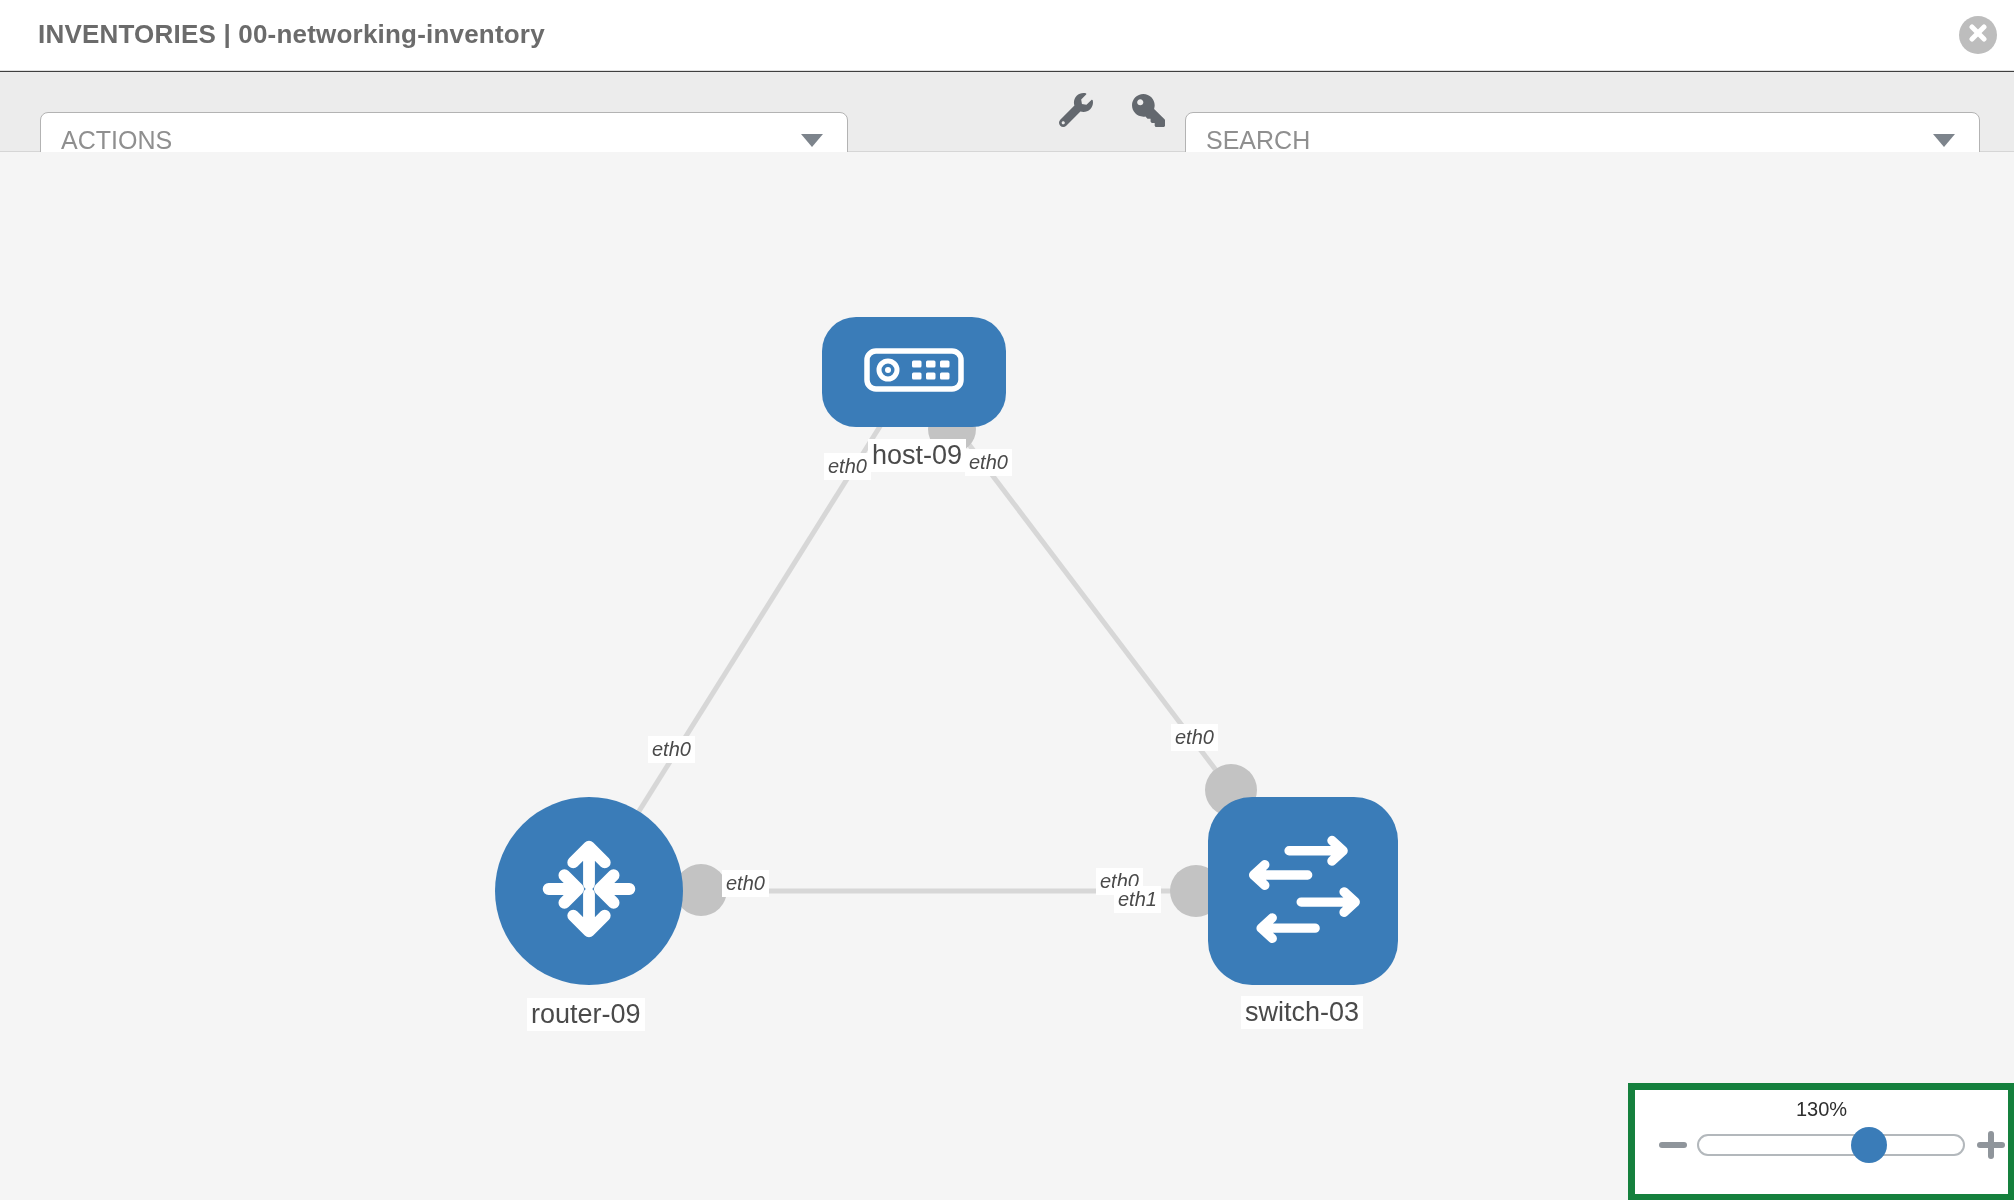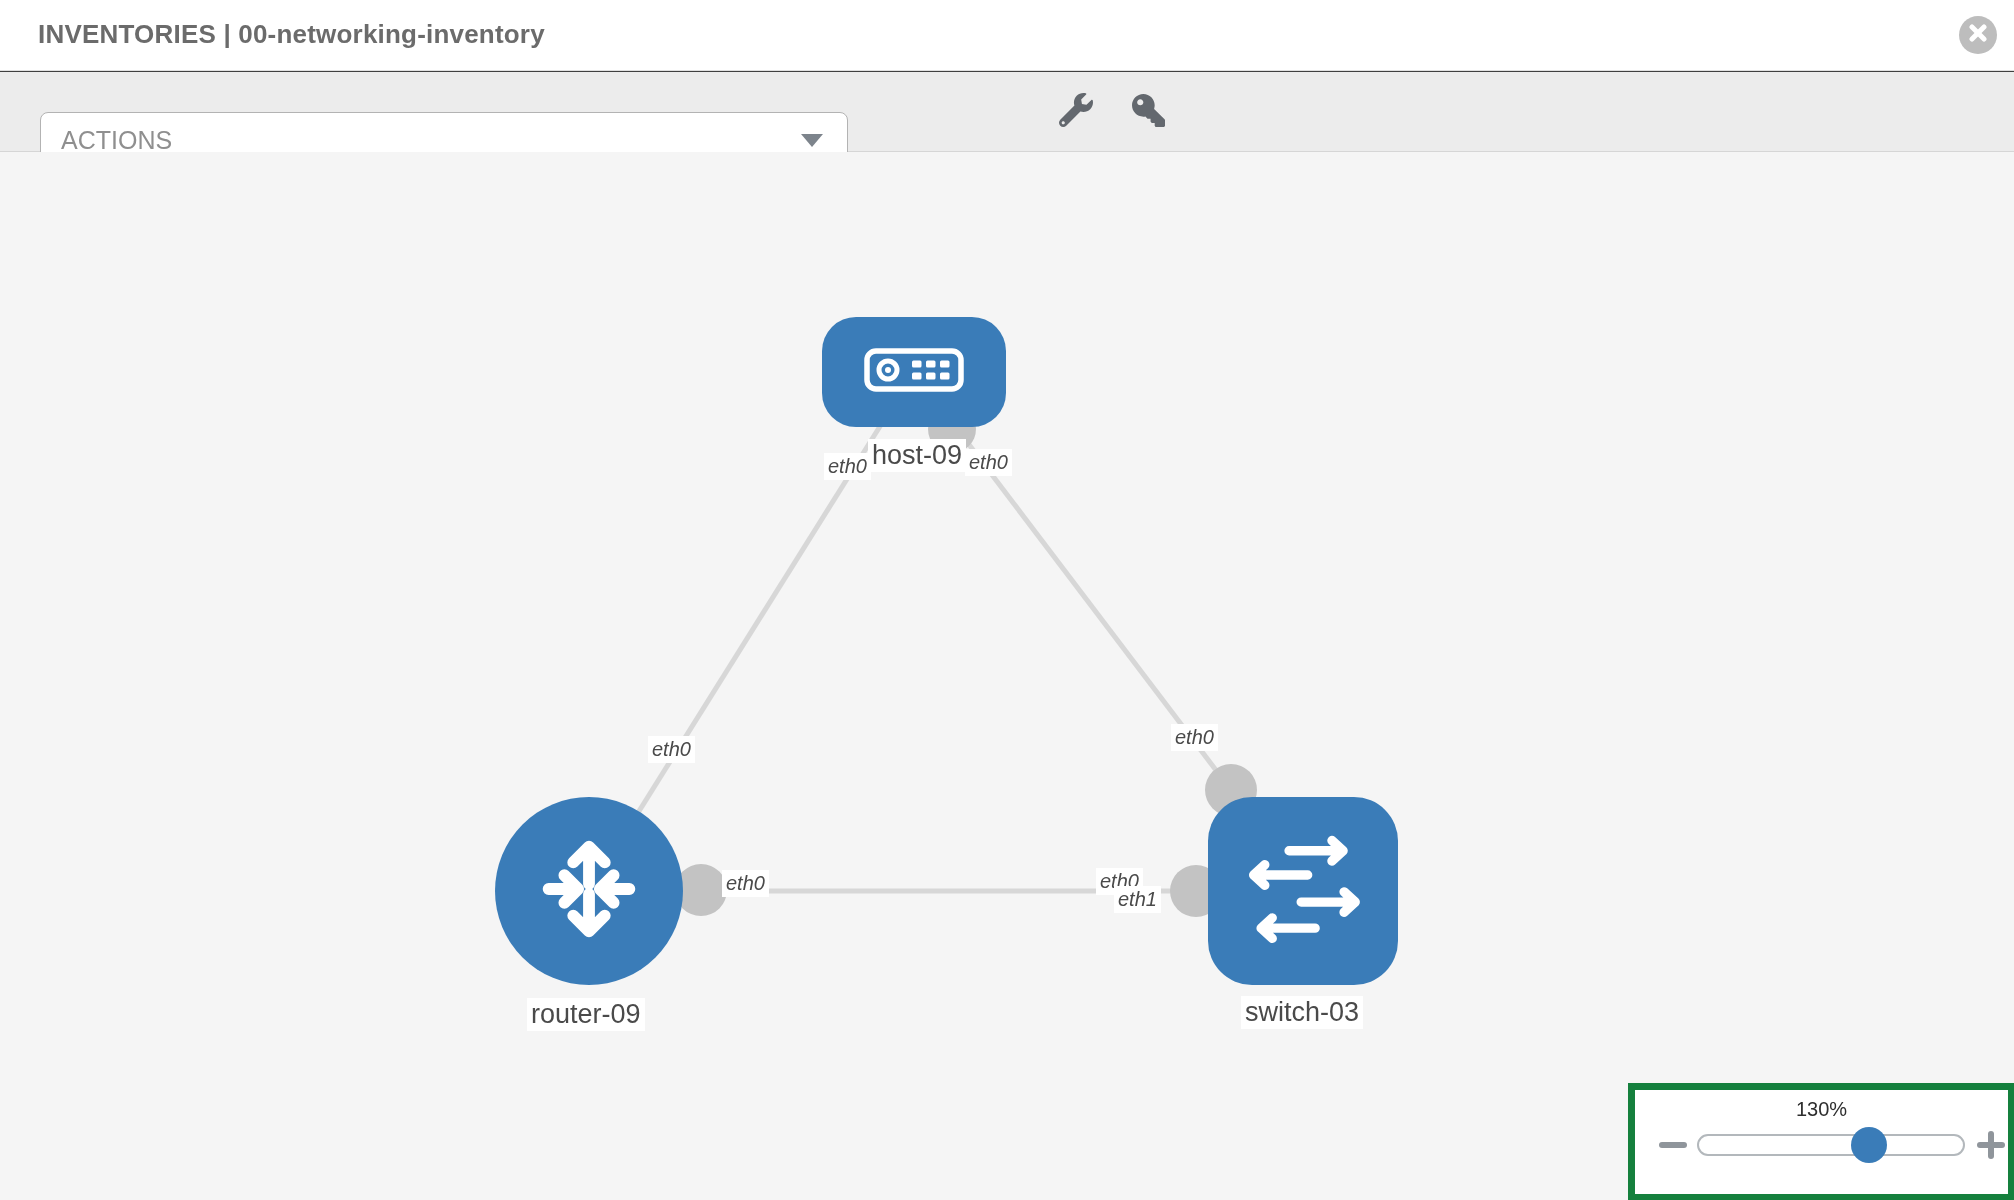--- a/index.html
+++ b/index.html
@@ -98,20 +98,24 @@
     <div class="tool-btn btn-key">
       <span>
         <svg width="33" height="33" viewBox="0 0 512 512">
             <g transform="scale(-1,1) translate(-512,0)">
               <path d="M512 176.001C512 273.203 433.202 352 336 352c-11.22 0-22.19-1.062-32.827-3.069l-24.012 27.014A23.999 23.999 0 0 1 261.223 384H224v40c0 13.255-10.745 24-24 24h-40v40c0 13.255-10.745 24-24 24H24c-13.255 0-24-10.745-24-24v-78.059c0-6.365 2.529-12.47 7.029-16.971l161.802-161.802C166.885 219.363 160 198.366 160 176 160 78.798 238.797.001 335.999 0 433.488-.001 512 78.511 512 176.001zM336 128c0 26.51 21.49 48 48 48s48-21.49 48-48-21.49-48-48-48-48 21.49-48 48z"></path>
             </g>
           </svg>
       </span>
     </div>
 
+    <div class="dropdown dd-search">
+      <span class="dd-label">SEARCH</span>
+      <span class="caret"></span>
+    </div>
   </div>
 
   <div class="canvas"></div>
 
   <svg class="graph-svg">
     <line class="link-line" x1="914" y1="372" x2="589" y2="891"></line>
     <line class="link-line" x1="914" y1="372" x2="1231" y2="790"></line>
     <line class="link-line" x1="589" y1="891" x2="1303" y2="891"></line>
     <circle class="connector" cx="952" cy="429" r="24"></circle>
     <circle class="connector" cx="701" cy="890" r="26"></circle>

